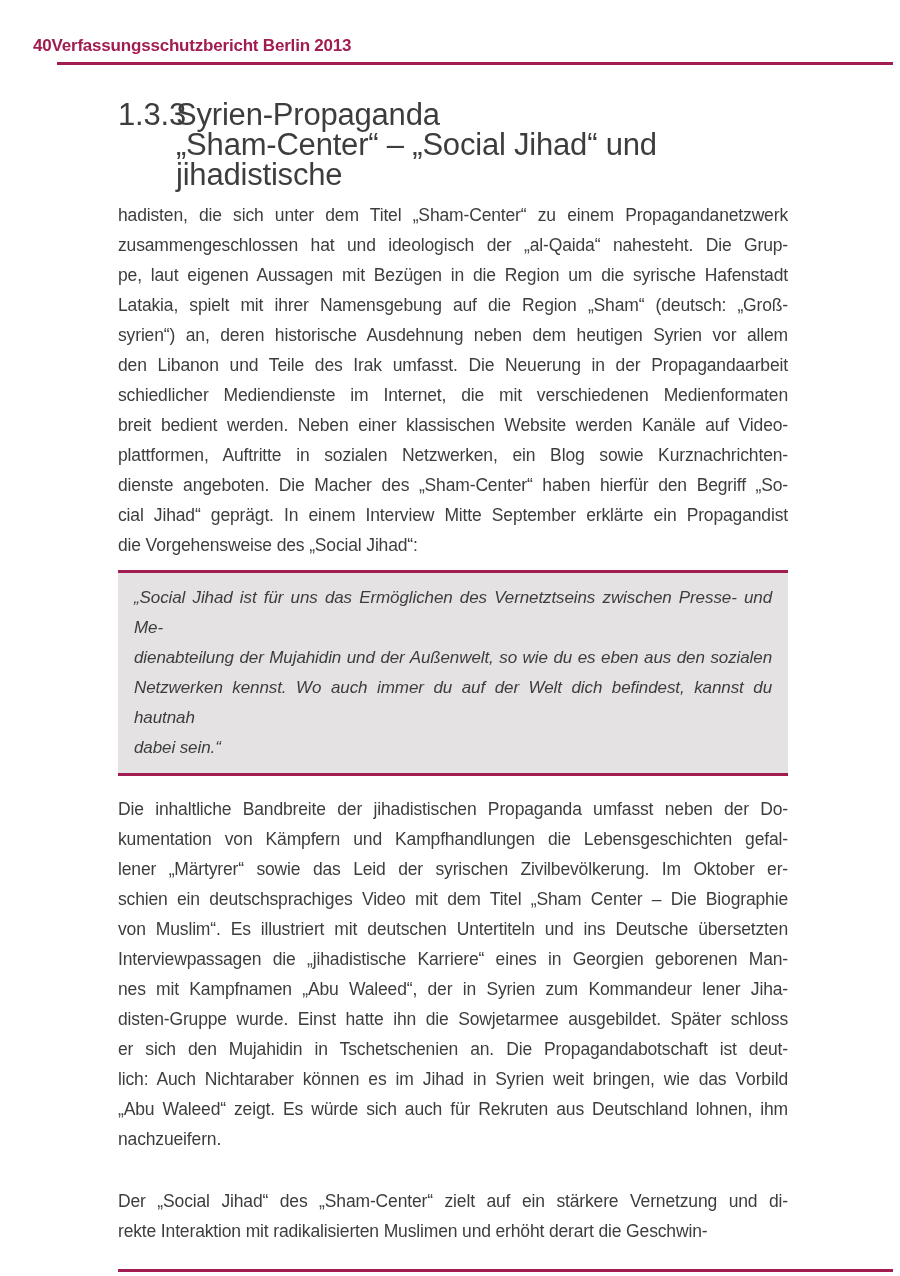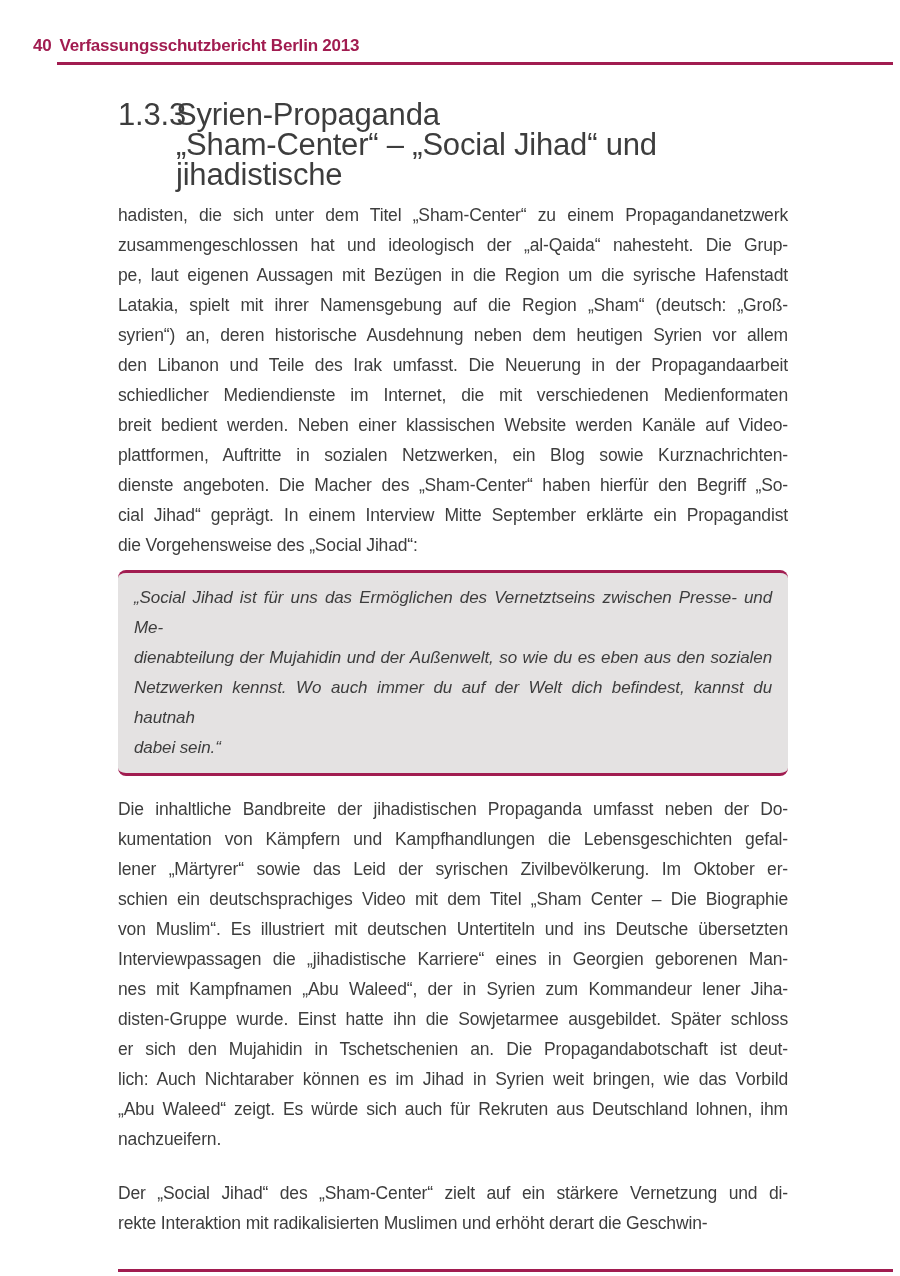--- a/index.html
+++ b/index.html
@@ -12,21 +12,20 @@
     color: var(--text, #3d3d3d);
     overflow: hidden;
   }
 
   
   .running-header {
     position: absolute;
     top: 36px;
     left: 33px;
     display: flex;
-    gap: 8px;
     font-size: 17px;
     font-weight: bold;
     color: var(--accent, #a11c50);
     letter-spacing: -0.2px;
   }
   .header-rule {
     position: absolute;
     top: 62px;
     left: 57px;
     width: 836px;
@@ -61,39 +60,38 @@
   }
   .heading-number { flex: none; width: 58px; }
 
   .paragraph {
     margin-top: 10px;
     font-size: 17.5px;
     line-height: 30px;
     letter-spacing: -0.15px;
   }
   .p2 { margin-top: 18px; }
-  .p3 { margin-top: 24px; }
+  .p3 { margin-top: 32px; }
 
   .line {
     text-align: justify;
     text-align-last: justify;
   }
   .line.last { text-align-last: left; }
 
   .quote-box {
     margin-top: 10px;
     background: var(--quote_bg, #e4e2e2);
     border-top: 3px solid var(--accent, #a11c50);
     border-bottom: 3px solid var(--accent, #a11c50);
     padding: 10px 16px;
     font-style: italic;
     font-size: 17px;
     line-height: 30px;
     letter-spacing: -0.1px;
-    border-radius: 8px;
   }
 </style>
 </head>
 <body>
 
 <header class="running-header">
   <span>40</span>
   <span>Verfassungsschutzbericht Berlin 2013</span>
 </header>
 <div class="header-rule"></div>

